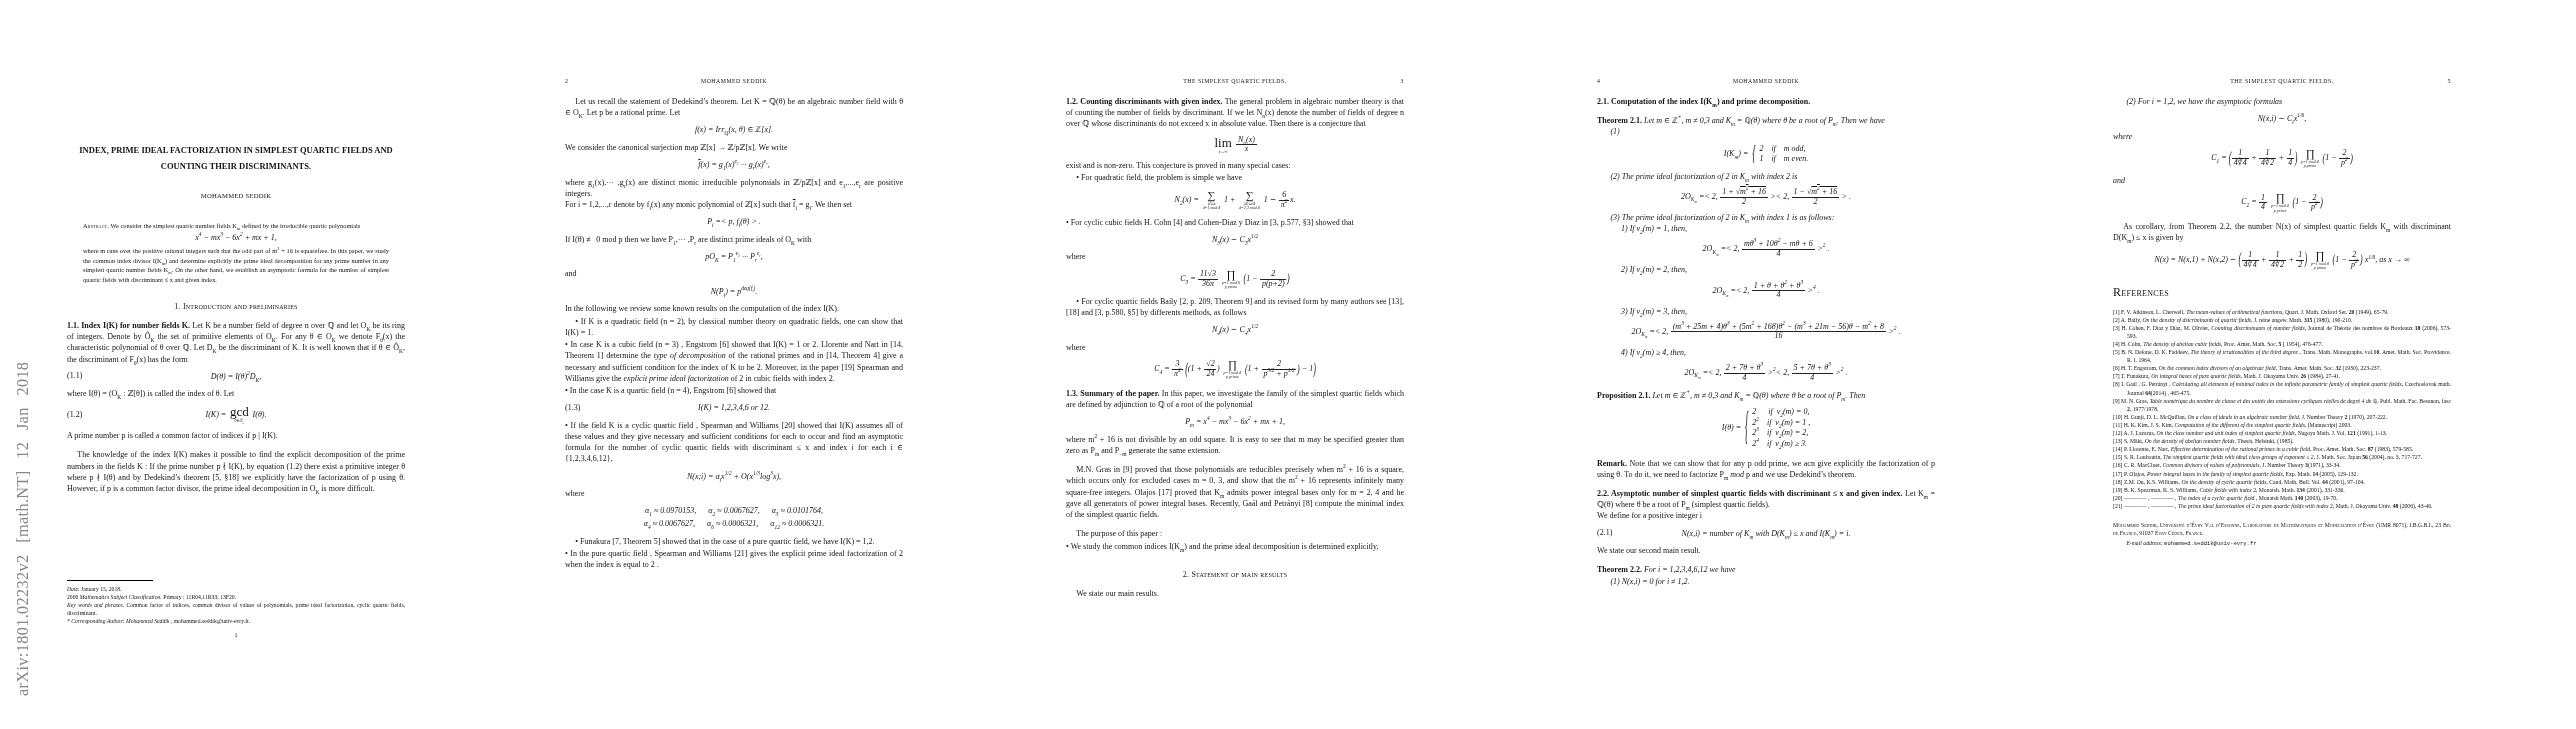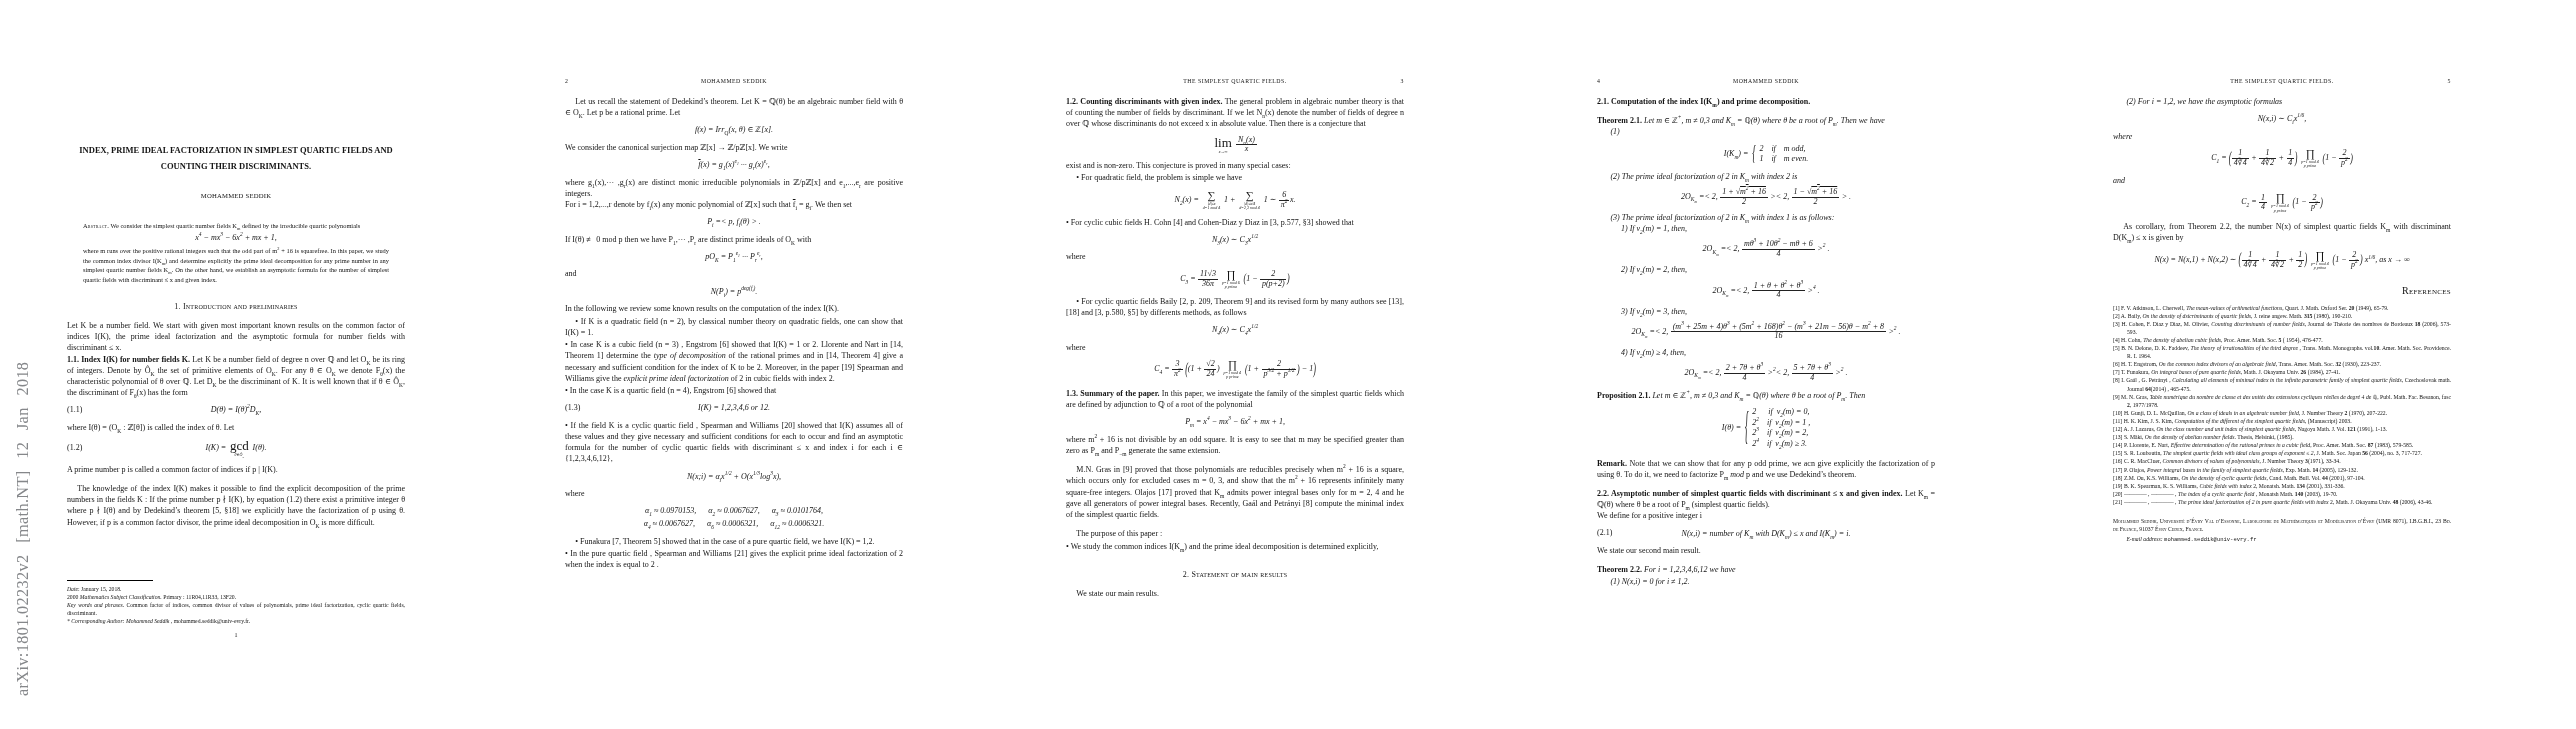--- a/index.html
+++ b/index.html
@@ -50,42 +50,41 @@
   .rh-side{width:20.7px;}
   .rh-side.r{text-align:right;}
   .rh-c{flex:1;text-align:center;}
   .firstblock{margin-top:12px;}
 
   .fnblock{position:absolute;top:580px;width:338px;font-size:5.7px;line-height:8px;text-align:justify;}
   .fnblock p{margin:0;}
   .fnrule{width:86px;border-top:0.6px solid #000;margin-bottom:4.3px;}
   .pagenum{position:absolute;top:632px;width:338px;text-align:center;font-size:6px;}
 
-  .refs-head{font-weight:normal;text-align:right;font-variant:small-caps;font-size:10px;letter-spacing:0.3px;margin:14.6px 0 7.3px;}
+  .refs-head{font-weight:normal;text-align:left;font-variant:small-caps;font-size:12px;letter-spacing:0.3px;margin:14.6px 0 7.3px;}
   .refs p{font-size:5.7px;line-height:8.1px;text-align:justify;margin:0;padding-left:14px;text-indent:-14px;}
   .addr{font-variant:small-caps;font-size:5.7px;line-height:8.1px;margin:11px 0 0;text-align:justify;}
   .email{font-size:5.7px;margin:3px 0 0 13.4px;}
   .email .lbl{font-style:italic;}
   .mono{font-family:"Liberation Mono","DejaVu Sans Mono",monospace;font-size:5.5px;}
 </style>
 </head>
 <body>
 
 <div class="sheet" id="s1">
   <div class="arxiv">arXiv:1801.02232v2 [math.NT] 12 Jan 2018</div>
   <div class="col">
     <h1 class="title">INDEX, PRIME IDEAL FACTORIZATION IN SIMPLEST QUARTIC FIELDS AND COUNTING THEIR DISCRIMINANTS.</h1>
     <div class="author">MOHAMMED SEDDIK</div>
     <div class="abstract">
       <p style="margin:0"><span class="sc">Abstract.</span><span> We consider the simplest quartic number fields K<sub>m</sub> defined by the irreducible quartic polynomials</span></p>
       <div class="eqrow">x<sup>4</sup> − mx<sup>3</sup> − 6x<sup>2</sup> + mx + 1,</div>
       <p style="margin:0">where m runs over the positive rational integers such that the odd part of m<sup>2</sup> + 16 is squarefree. In this paper, we study the common index divisor I(K<sub>m</sub>) and determine explicitly the prime ideal decomposition for any prime number in any simplest quartic number fields K<sub>m</sub>. On the other hand, we establish an asymptotic formula for the number of simplest quartic fields with discriminant ≤ x and given index.</p>
     </div>
     <h2 class="sec-head">1. Introduction and preliminaries</h2>
-    <p class="body">Let K be a number field. We start with given most important known results on the common factor of indices I(K), the prime ideal factorization and the asymptotic formula for number fields with discriminant ≤ x.</p>
     <p class="body sp2"><b>1.1. Index I(K) for number fields K.</b><span> Let K be a number field of degree n over ℚ and let O<sub>K</sub> be its ring of integers. Denote by Ô<sub>K</sub> the set of primitive elements of O<sub>K</sub>. For any θ ∈ O<sub>K</sub> we denote F<sub>θ</sub>(x) the characteristic polynomial of θ over ℚ. Let D<sub>K</sub> be the discriminant of K. It is well known that if θ ∈ Ô<sub>K</sub>, the discriminant of F<sub>θ</sub>(x) has the form</span></p>
     <div class="eqrow"><span class="eqno">(1.1)</span><span>D(θ) = I(θ)<sup>2</sup>D<sub>K</sub>,</span></div>
     <p class="body">where I(θ) = (O<sub>K</sub> : ℤ[θ]) is called the index of θ. Let</p>
     <div class="eqrow"><span class="eqno">(1.2)</span><span>I(K) = <span class="bigop">
             <span class="sym gcd">gcd</span>
             <span class="lim">θ∈Ô<sub>K</sub></span>
           </span> I(θ).</span></div>
     <p class="body">A prime number p is called a common factor of indices if p | I(K).</p>
     <p class="body sp ind">The knowledge of the index I(K) makes it possible to find the explicit decomposition of the prime numbers in the fields K :  If the prime number p ∤ I(K), by equation (1.2) there exist a primitive integer θ where p ∤ I(θ) and by Dedekind’s theorem [5, §18] we explicitly have the factorization of p using θ. However, if p is a common factor divisor, the prime ideal decomposition in O<sub>K</sub> is more difficult.</p>
     <div class="fnblock">

